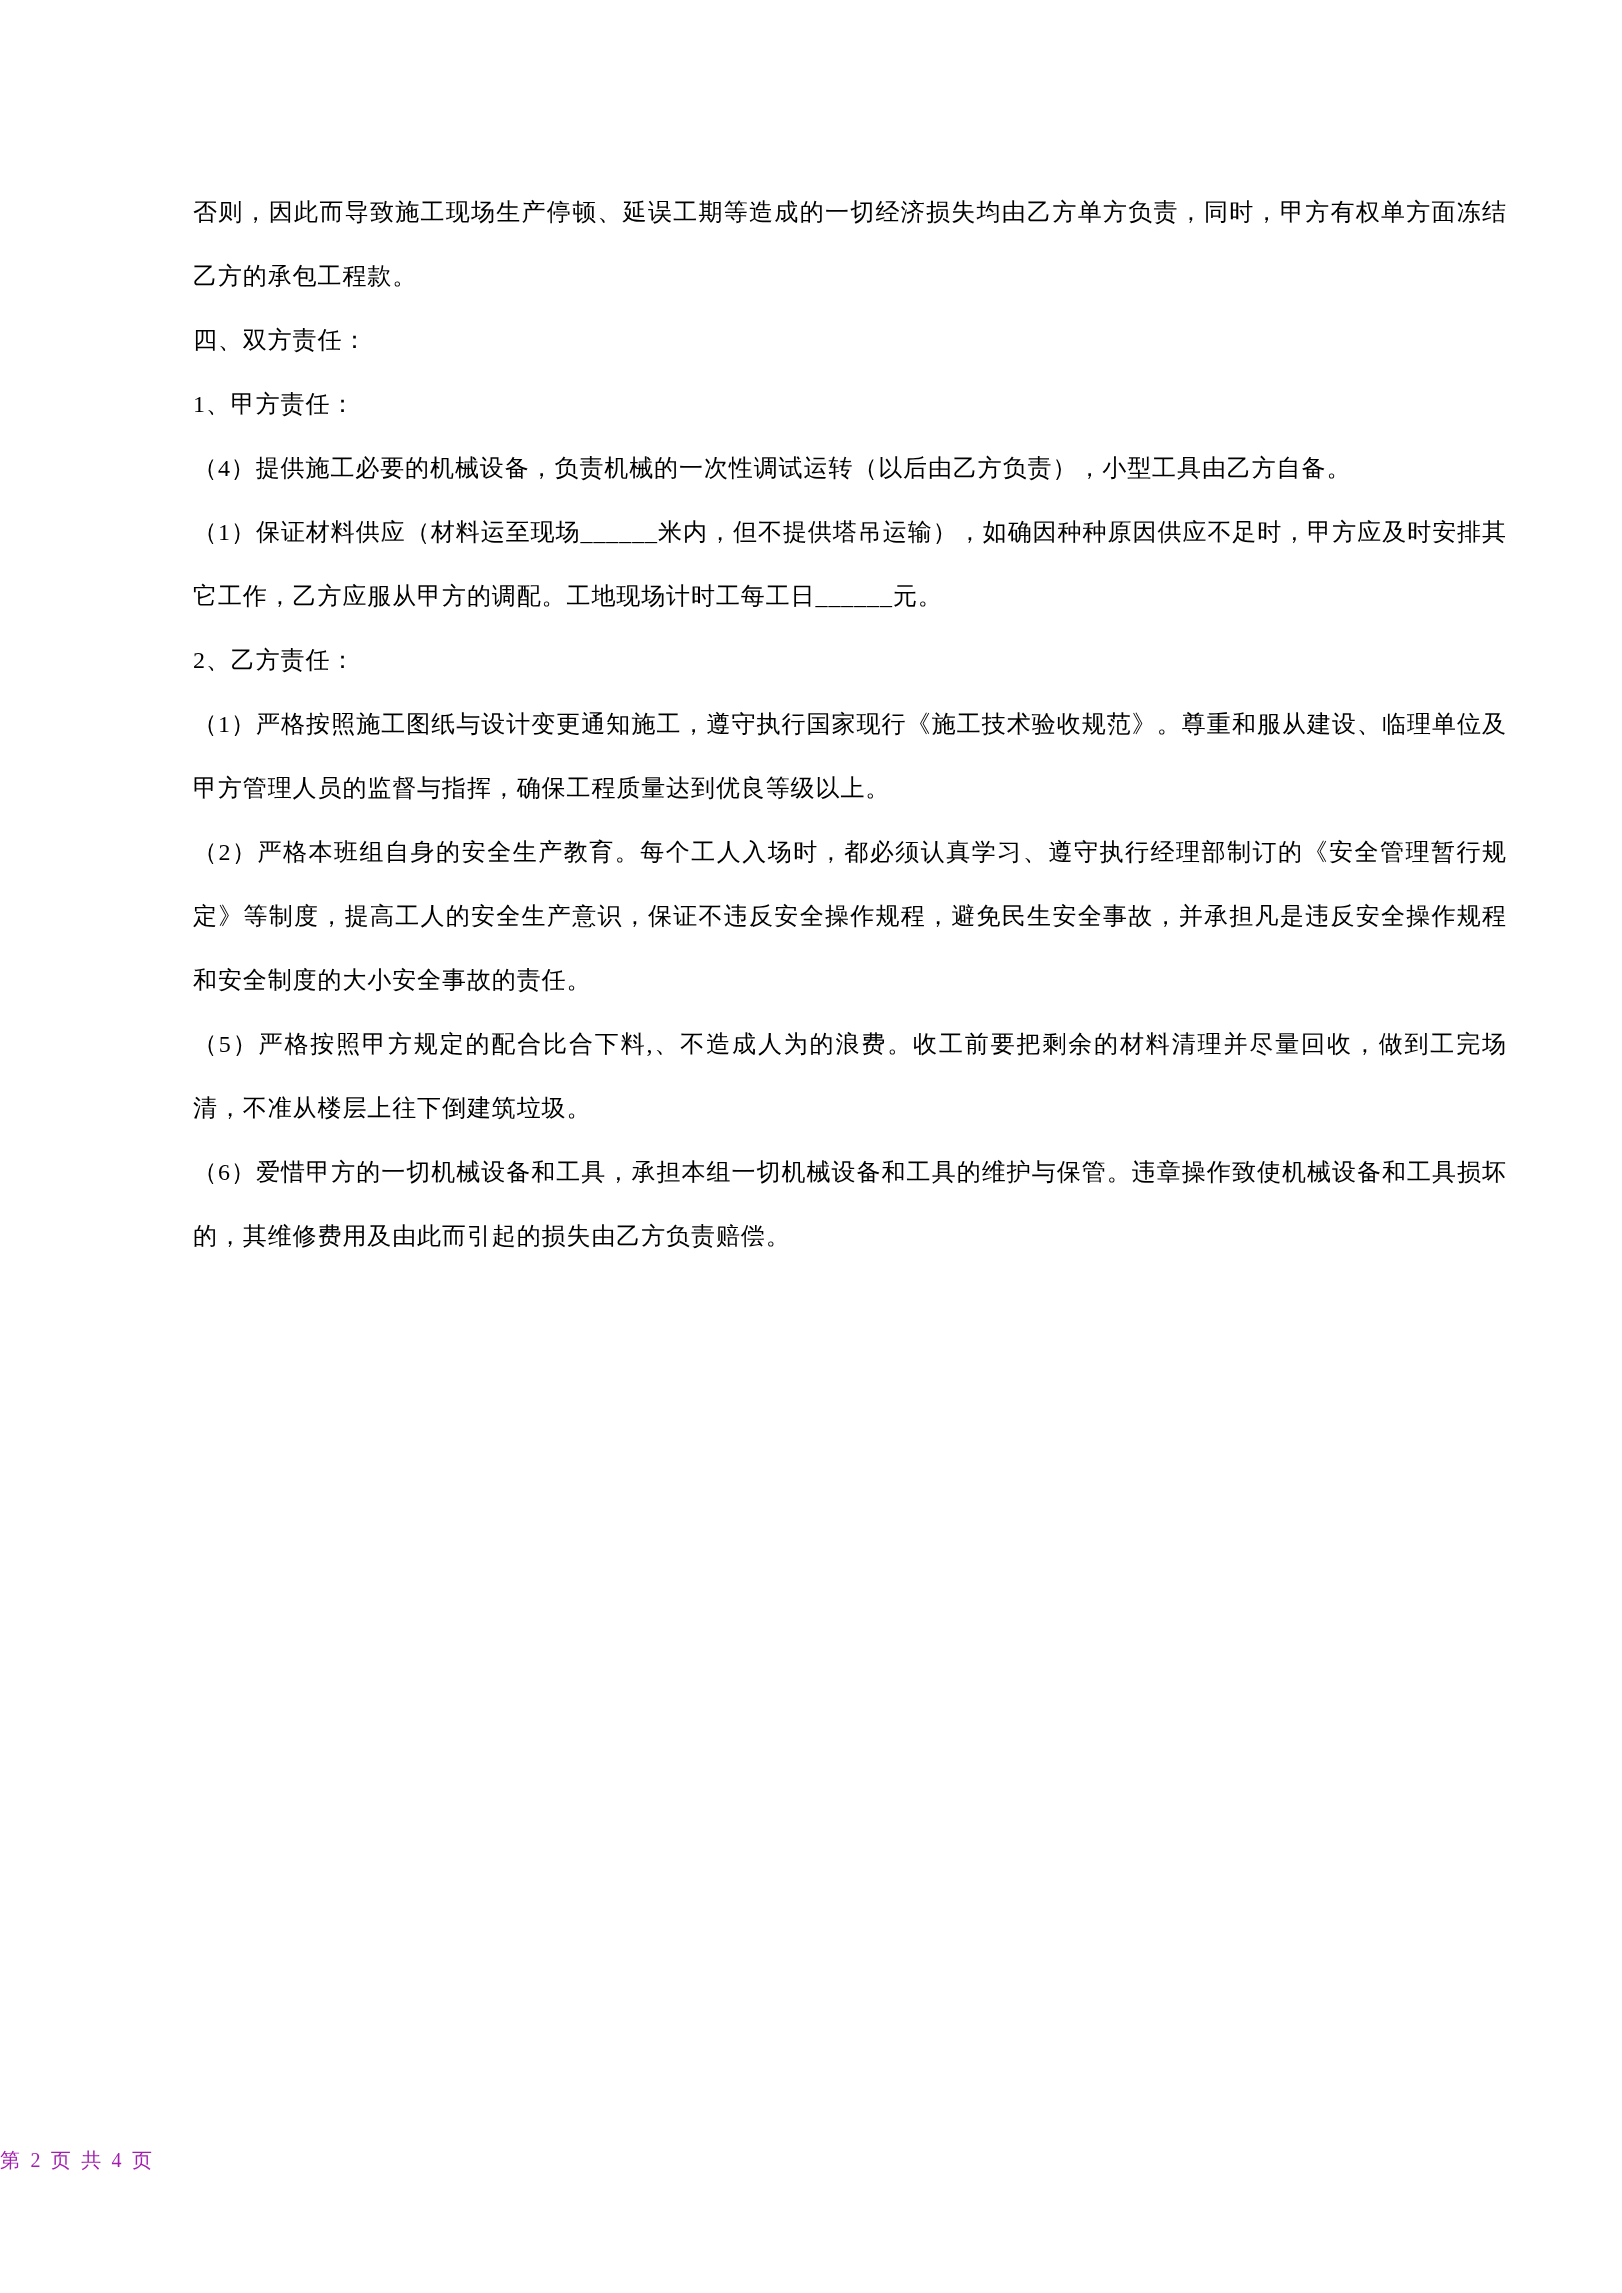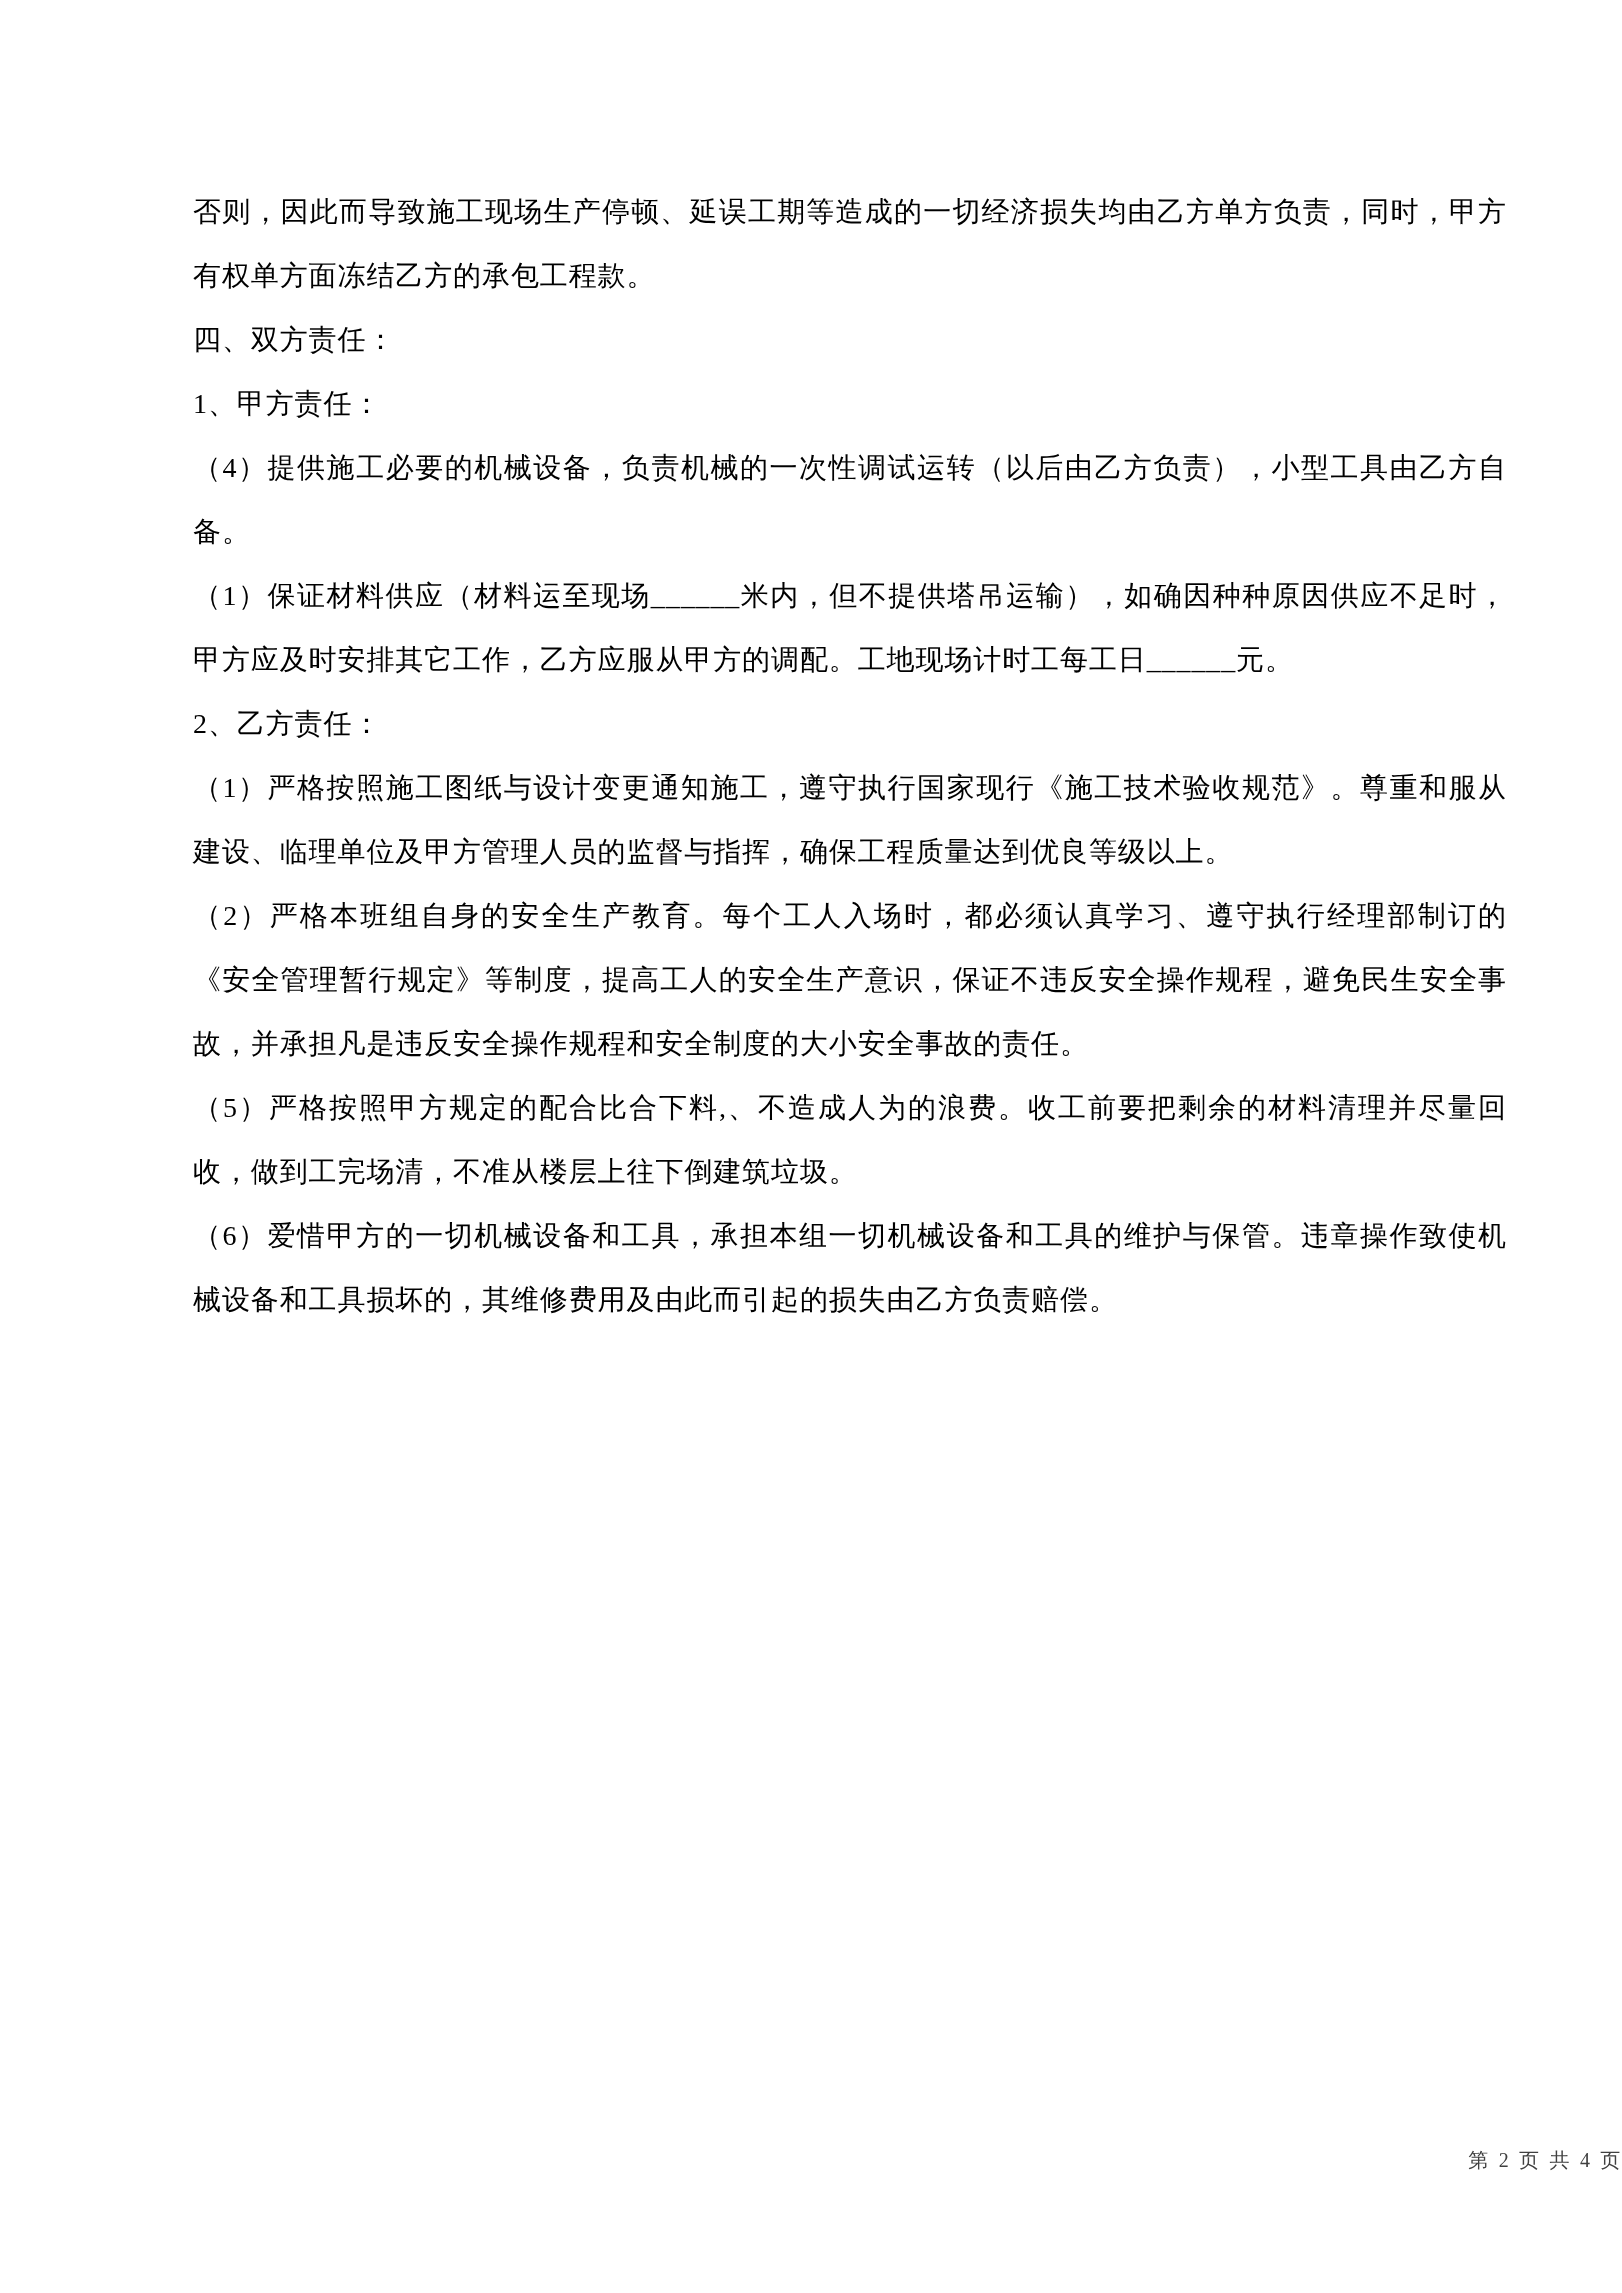--- a/index.html
+++ b/index.html
@@ -21,41 +21,41 @@
     width: 1623px;
     height: 2294px;
     background: #ffffff;
     box-sizing: border-box;
   }
   .doc-body {
     position: absolute;
     top: 180px;
     left: 193px;
     right: 116px;
-    font-size: 28px;
+    font-size: 24px;
     line-height: 64px;
     text-align: justify;
     text-justify: inter-character;
     letter-spacing: 0.9px;
   }
   .doc-body p.para {
     margin: 0;
     padding: 0;
     text-align: justify;
     text-align-last: left;
   }
   .page-footer {
     position: absolute;
     left: 0;
     right: 0;
     top: 2147px;
-    text-align: right;
+    text-align: left;
     font-size: 20px;
     letter-spacing: 2.7px;
-    color: #404040;
+    color: #a21caf;
   }
 </style>
 </head>
 <body>
 
 <div class="page">
   <div class="doc-body">
       <p class="para">否则，因此而导致施工现场生产停顿、延误工期等造成的一切经济损失均由乙方单方负责，同时，甲方有权单方面冻结乙方的承包工程款。</p>
       <p class="para">四、双方责任：</p>
       <p class="para">1、甲方责任：</p>

